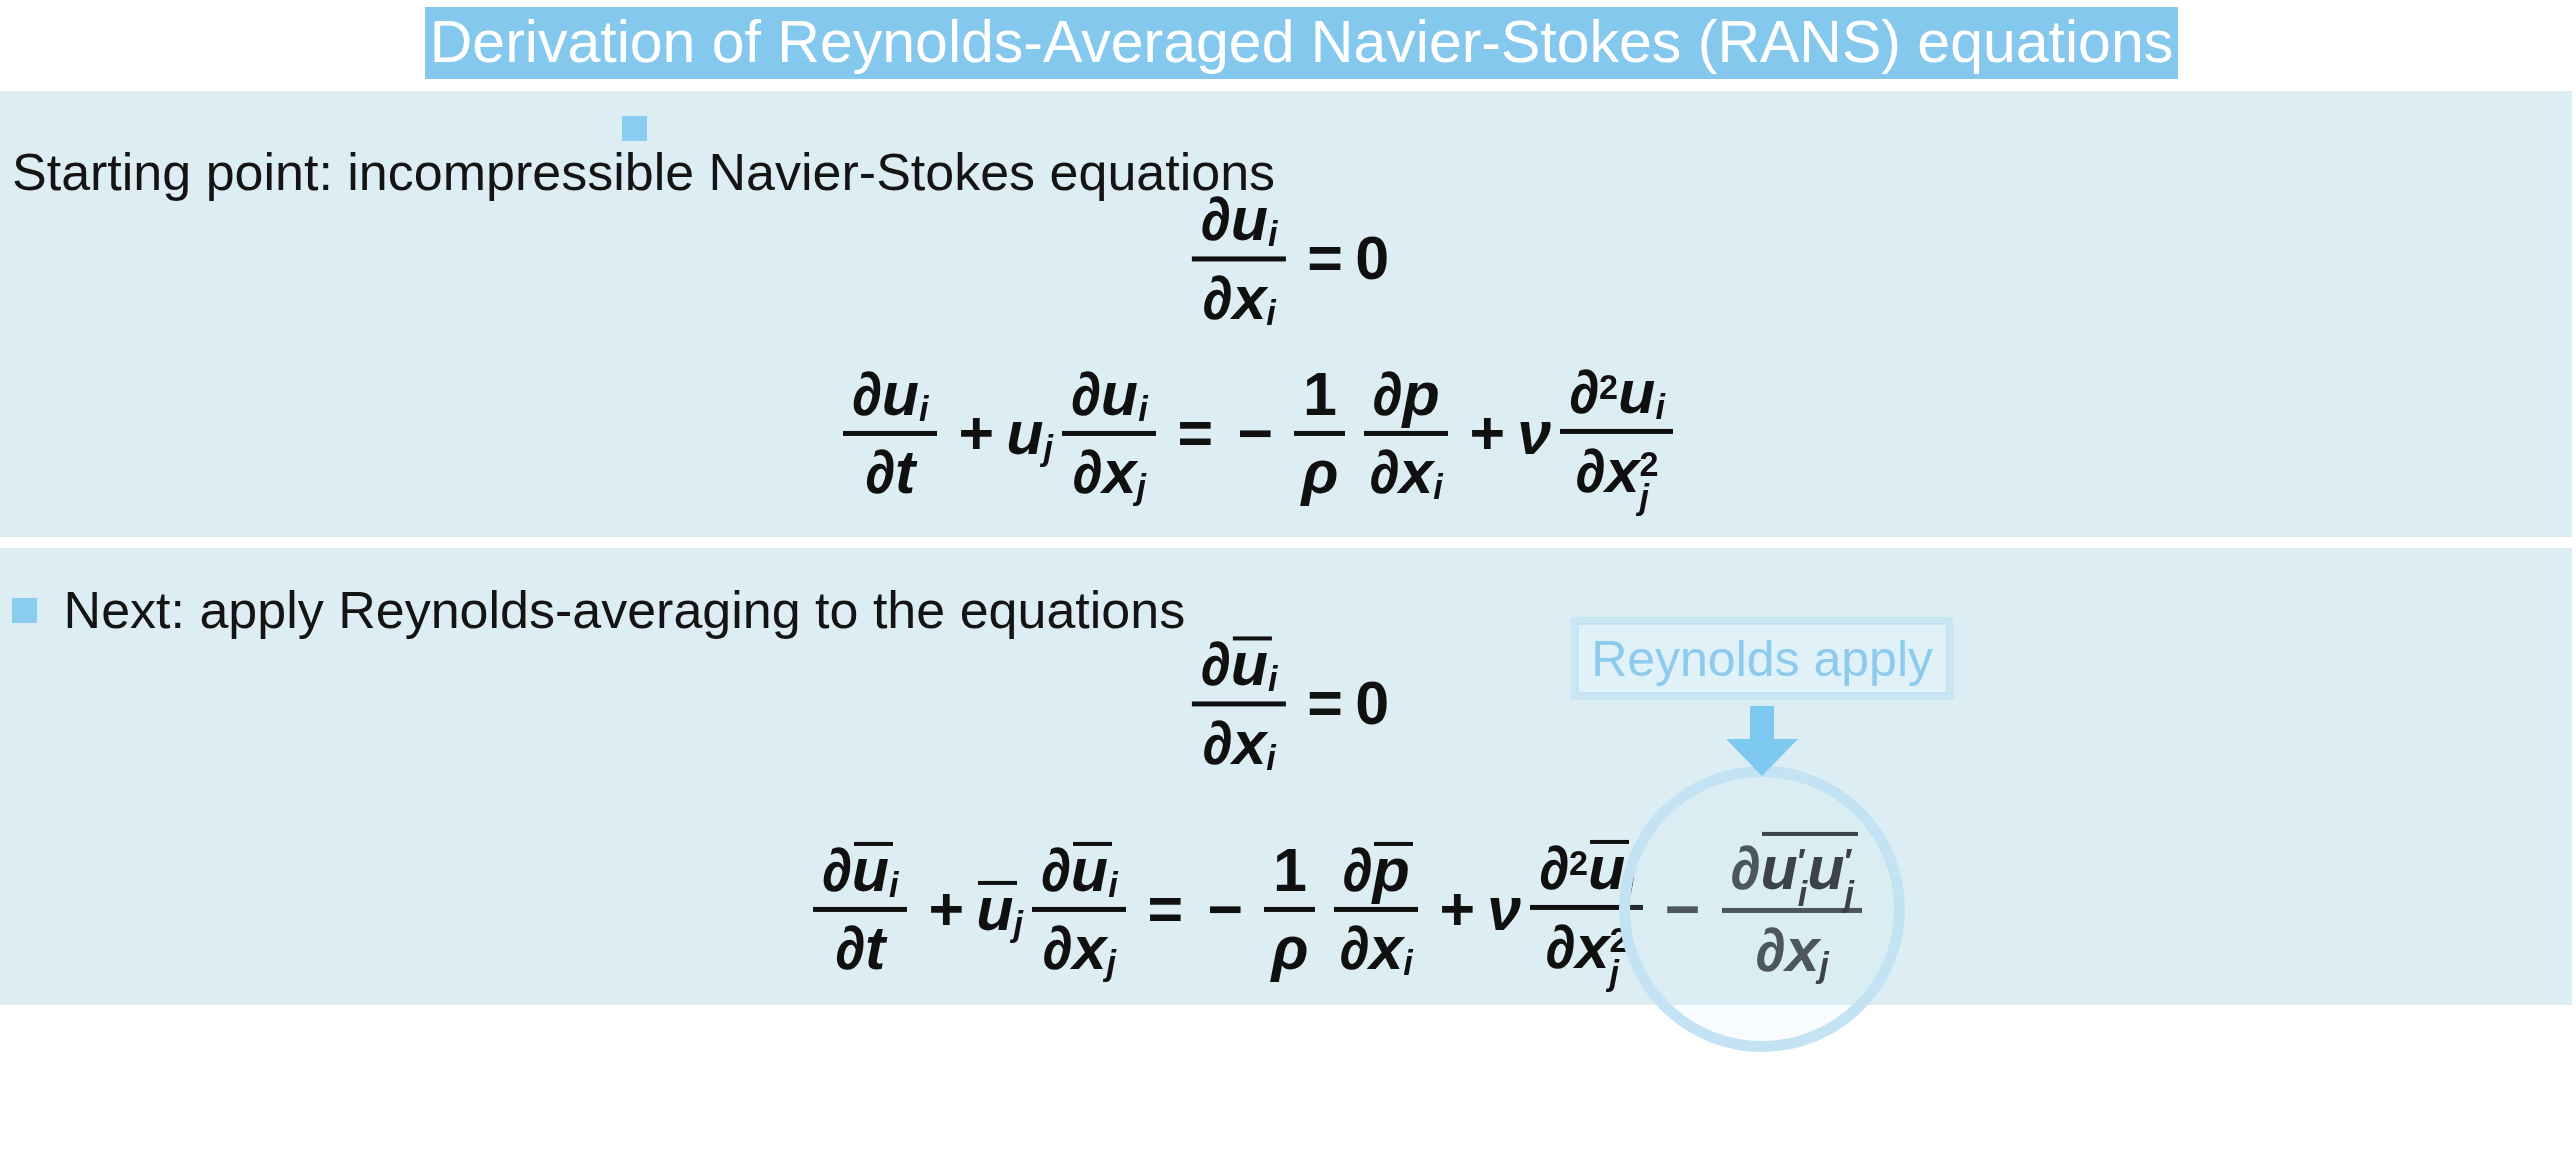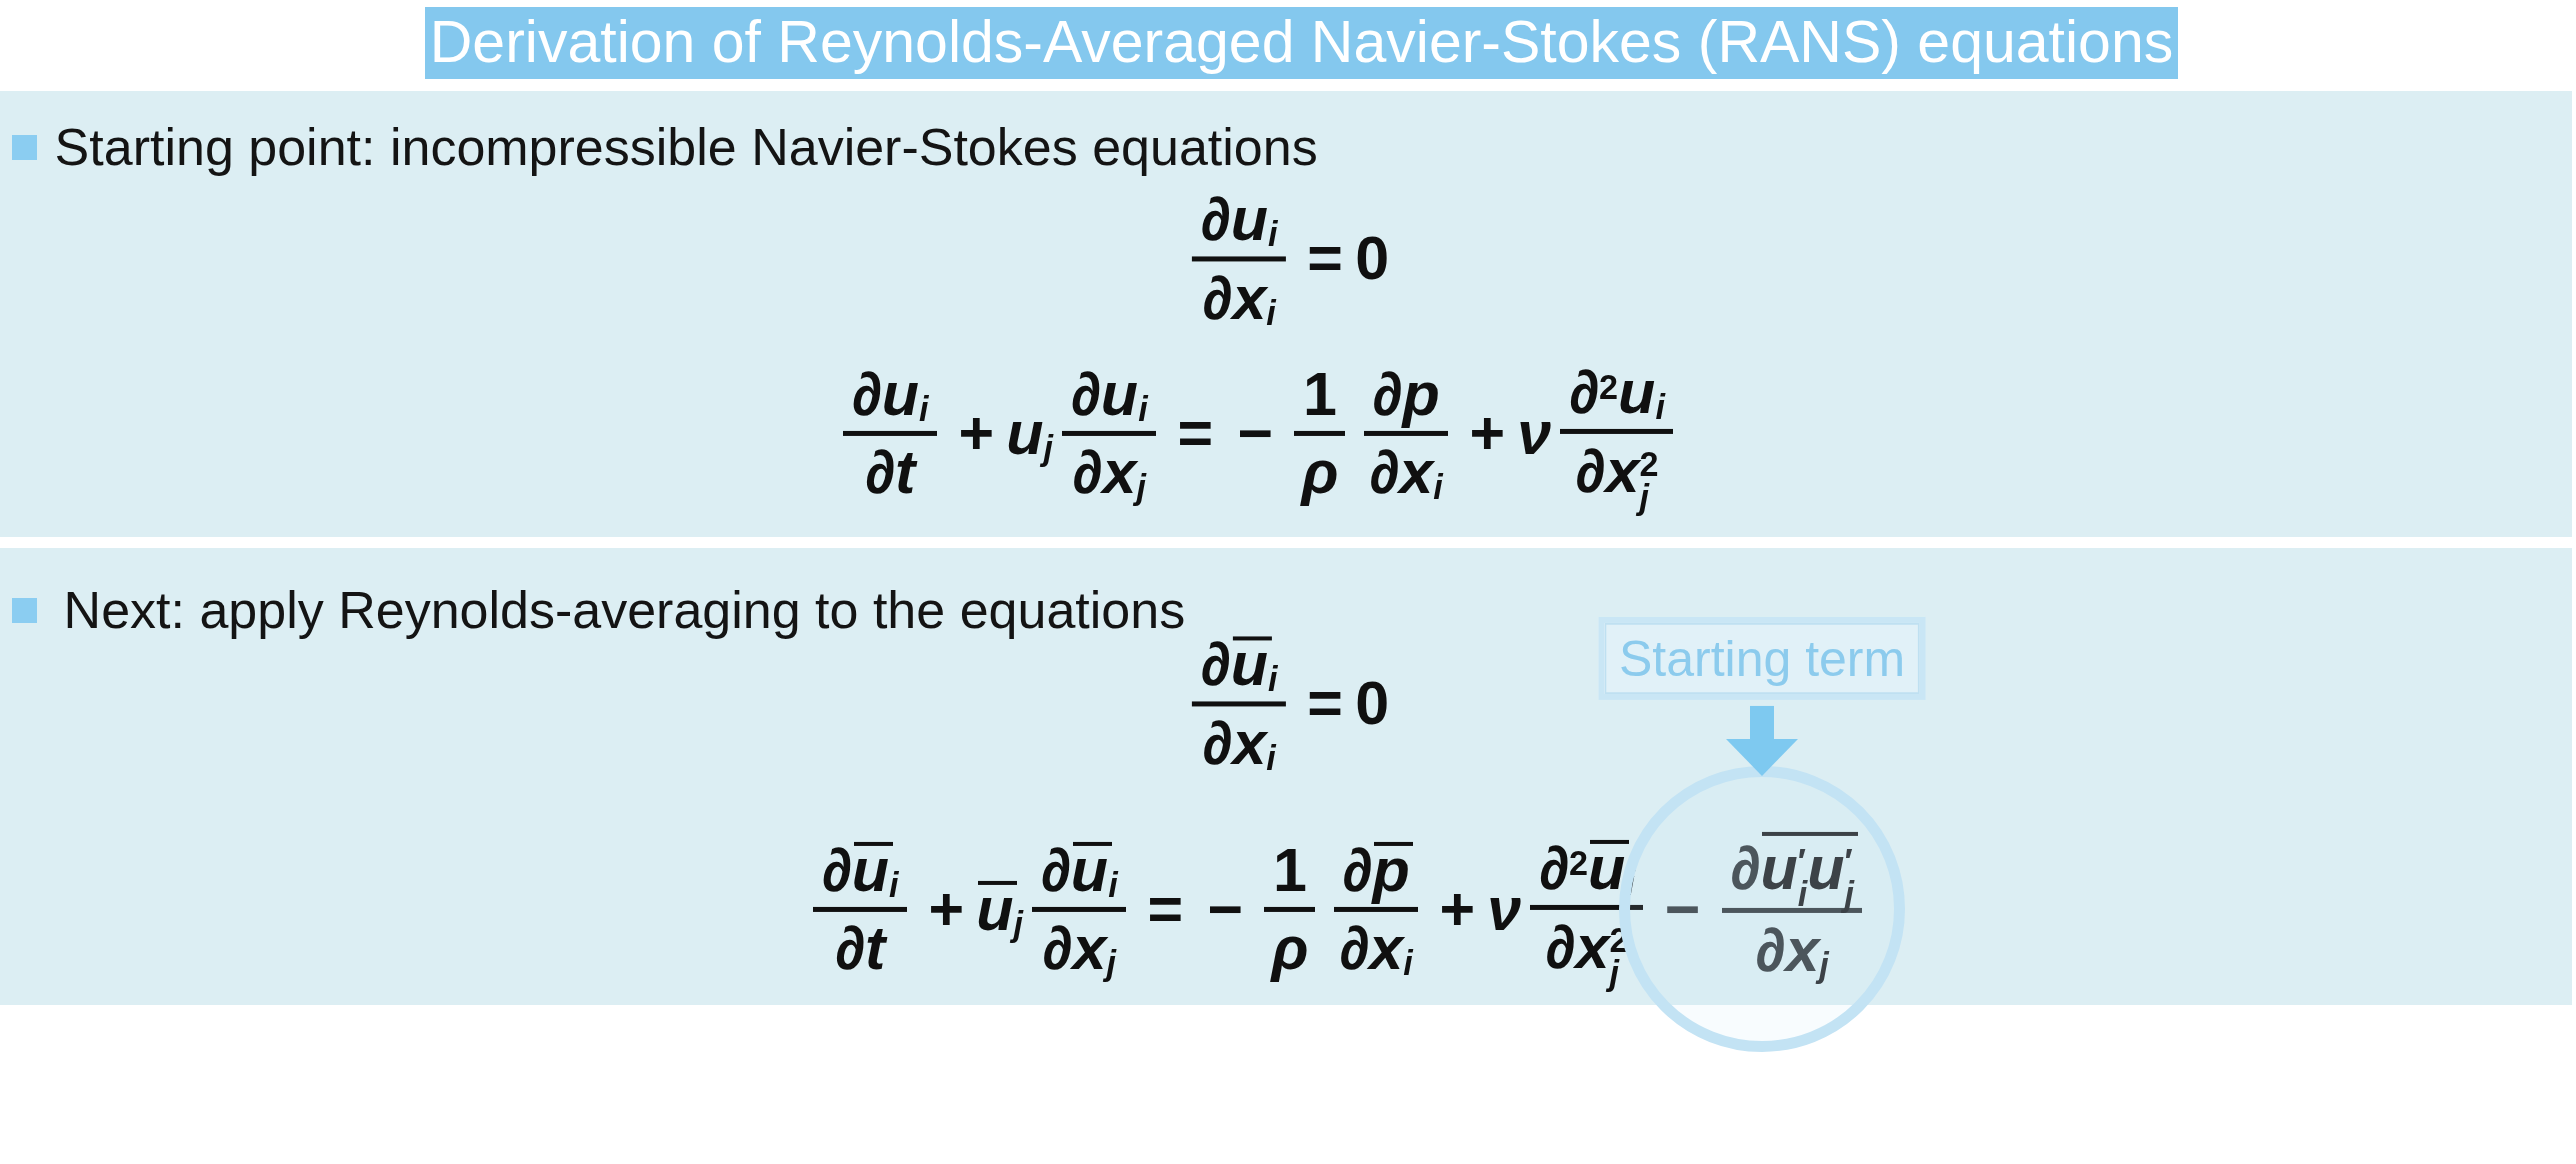--- a/index.html
+++ b/index.html
@@ -10,21 +10,21 @@
   .title-bar { position:absolute; left:425px; top:6.6px; width:1753px; height:72px;
                background:var(--title-bg); display:flex; align-items:center; justify-content:center; }
   .title-bar .title-text { color:var(--title-text); font-size:59px; line-height:1; white-space:nowrap; }
 
   
   .panel { position:absolute; left:0; width:2572px; background:var(--section-bg); }
   .panel-1 { top:91px; height:446px; }
   .panel-2 { top:548px; height:457px; }
 
   .bullet-row { position:absolute; left:12px; display:flex; align-items:center; }
-  .panel-1 .bullet-row { top:25px; }
+  .panel-1 .bullet-row { top:25px;flex-direction:column; }
   .panel-2 .bullet-row { top:31px;gap:9px; }
   .bullet-sq { width:25px; height:25px; background:var(--bullet); flex:none; margin-right:17.6px; }
   .bullet-text { color:var(--body-text); font-size:52px; line-height:1.2; white-space:nowrap; }
 
   
   .eq { position:absolute; display:flex; align-items:center; color:var(--math-ink);
         font-size:61px; line-height:1.12; font-style:italic; font-weight:bold; white-space:nowrap; }
   .eq1 { left:50%; top:168px; transform:translate(-50%,-50%); }
   .eq2 { left:834px; top:342px; transform:translateY(-50%); }
   .eq3 { left:50%; top:156px; transform:translate(-50%,-50%); }
@@ -167,21 +167,21 @@
         <span class="num"><span>∂</span><sup class="up">2</sup><span class="ol"><span>u</span></span><sub>i</sub></span>
         <span class="den"><span>∂</span><span>x</span><span class="ss">
               <span class="up">2</span>
               <span>j</span>
             </span></span>
       </span>
 
       <span class="reynolds-wrap">
         <span class="circle-ring"></span>
         <span class="label-box">
-          <span>Starting term</span>
+          <span>Reynolds apply</span>
         </span>
         <span class="down-arrow">
           <span class="shaft"></span>
           <span class="head"></span>
         </span>
         <span class="op up gray">−</span>
         <span class="frac gray">
           <span class="num"><span>∂</span><span class="ol grp"><span>u</span><span class="ss">
                   <span class="up">′</span>
                   <span>i</span>

